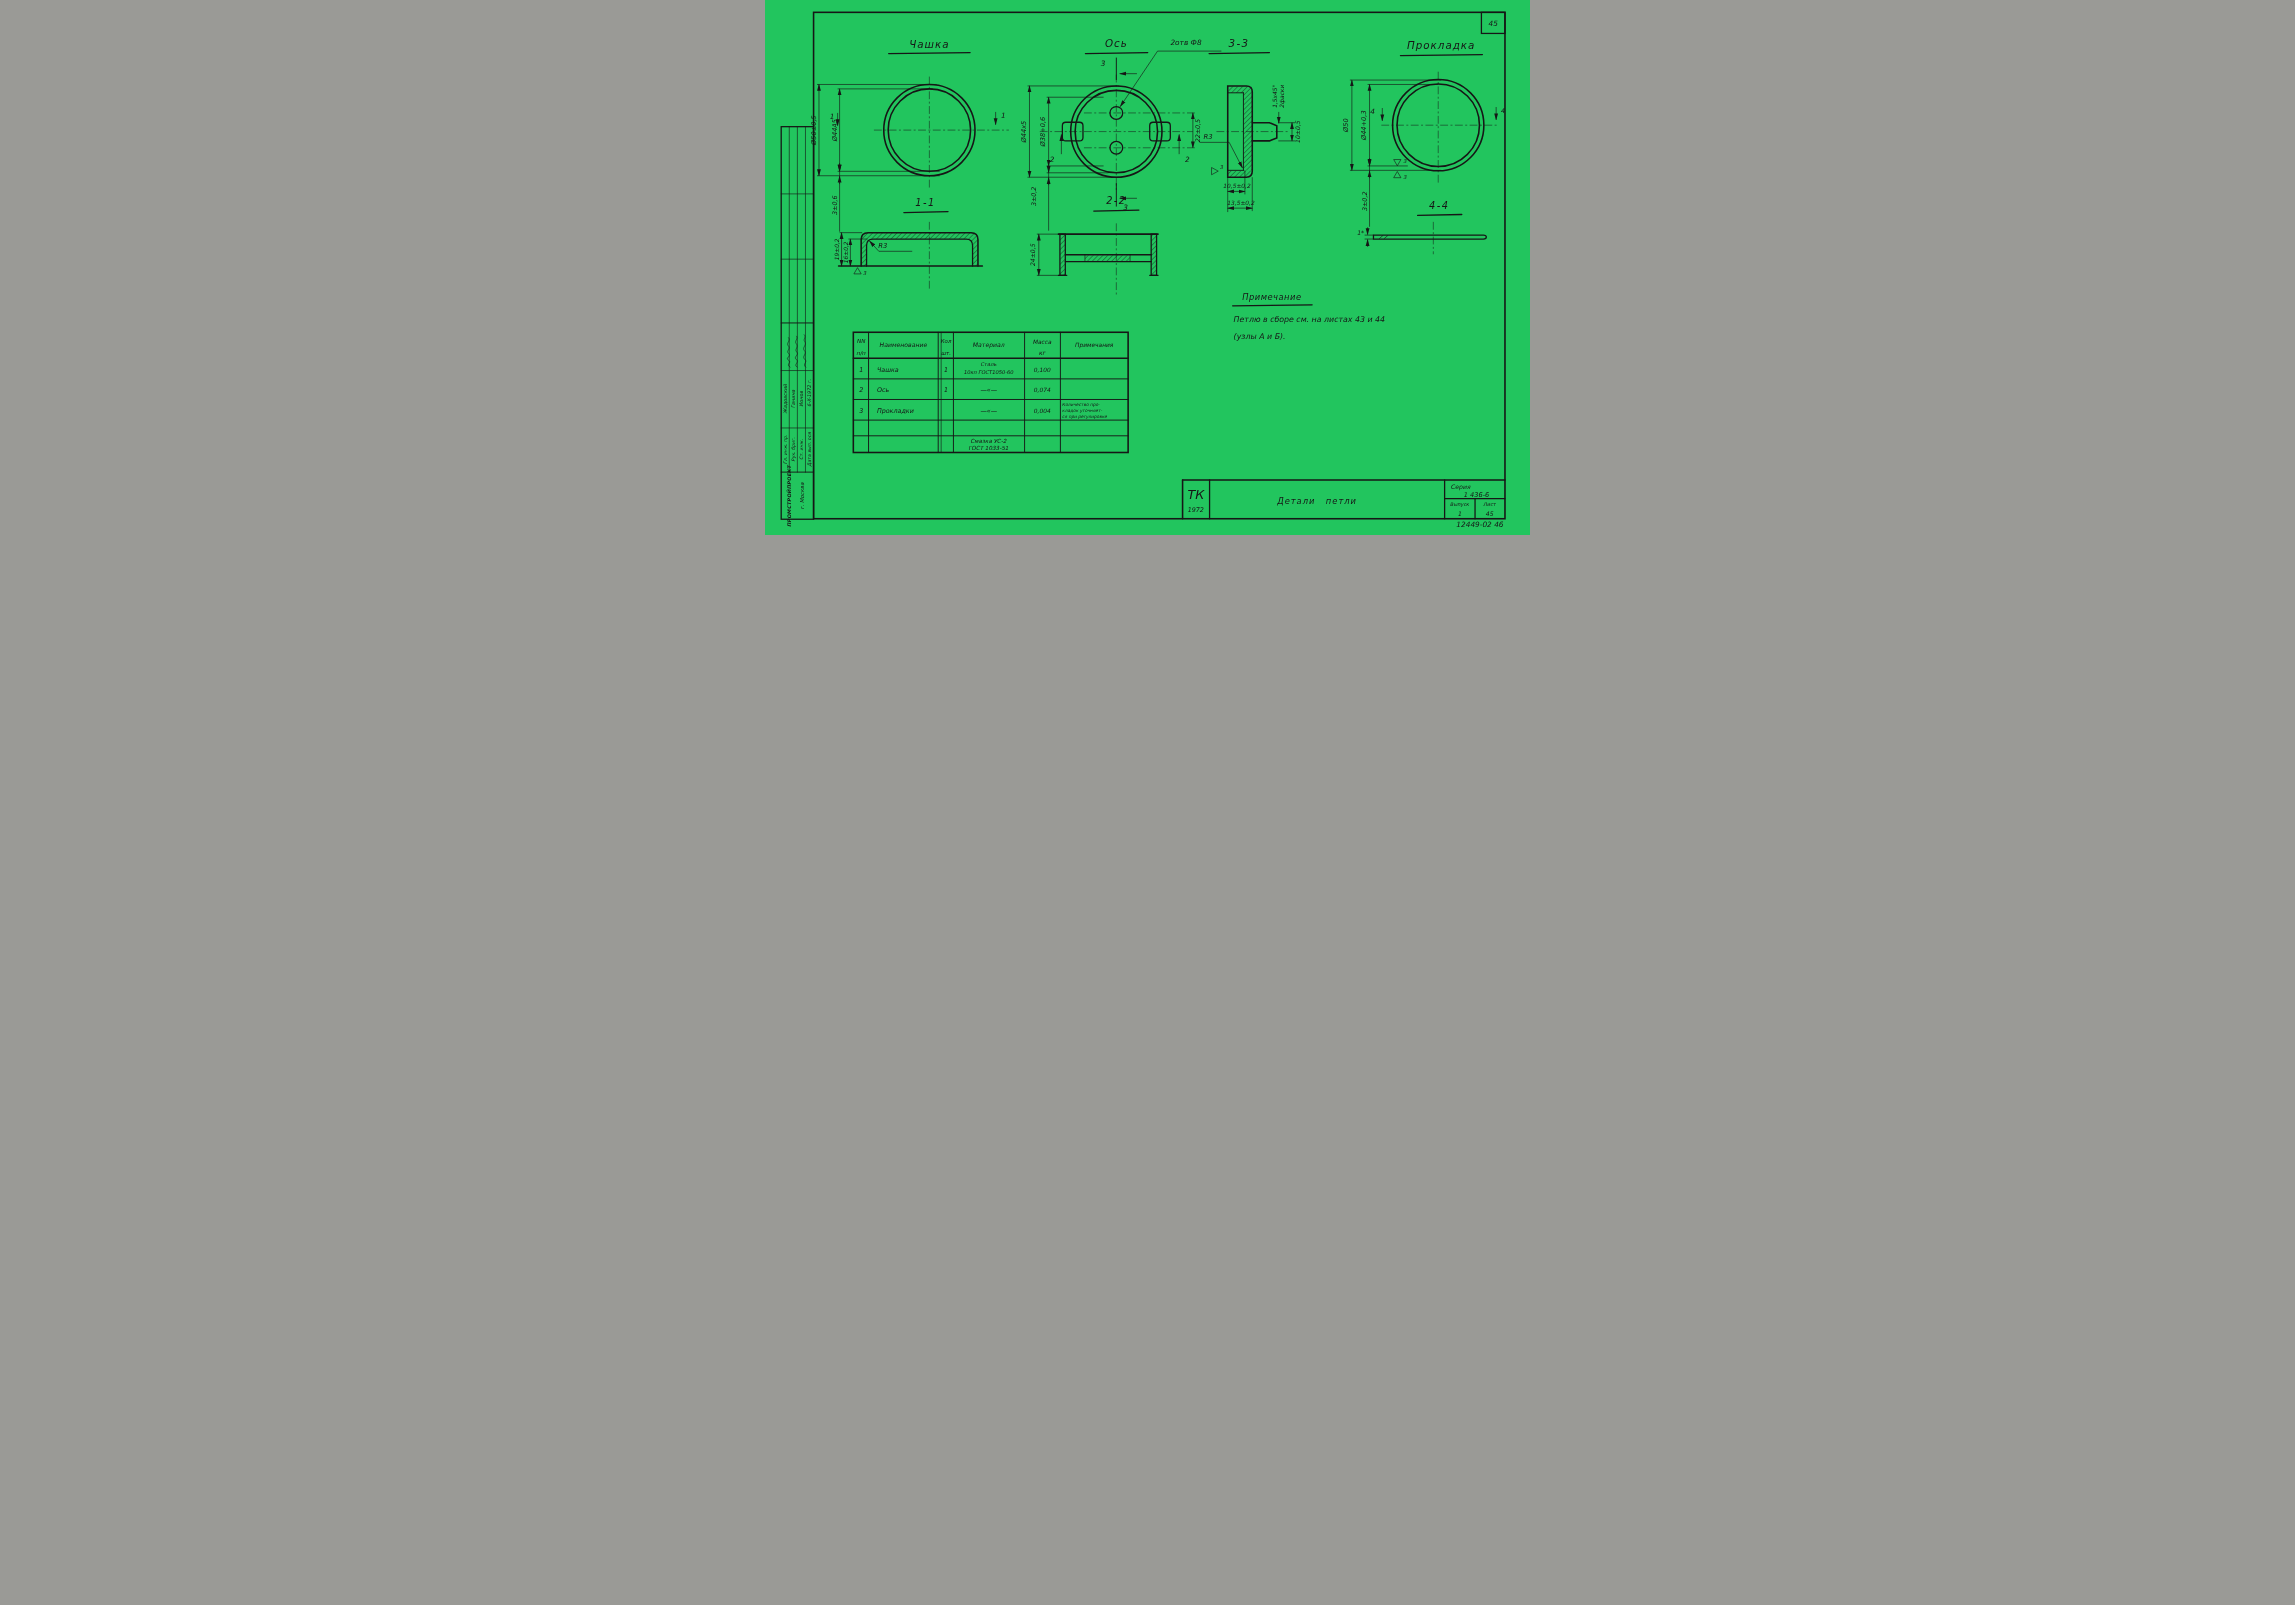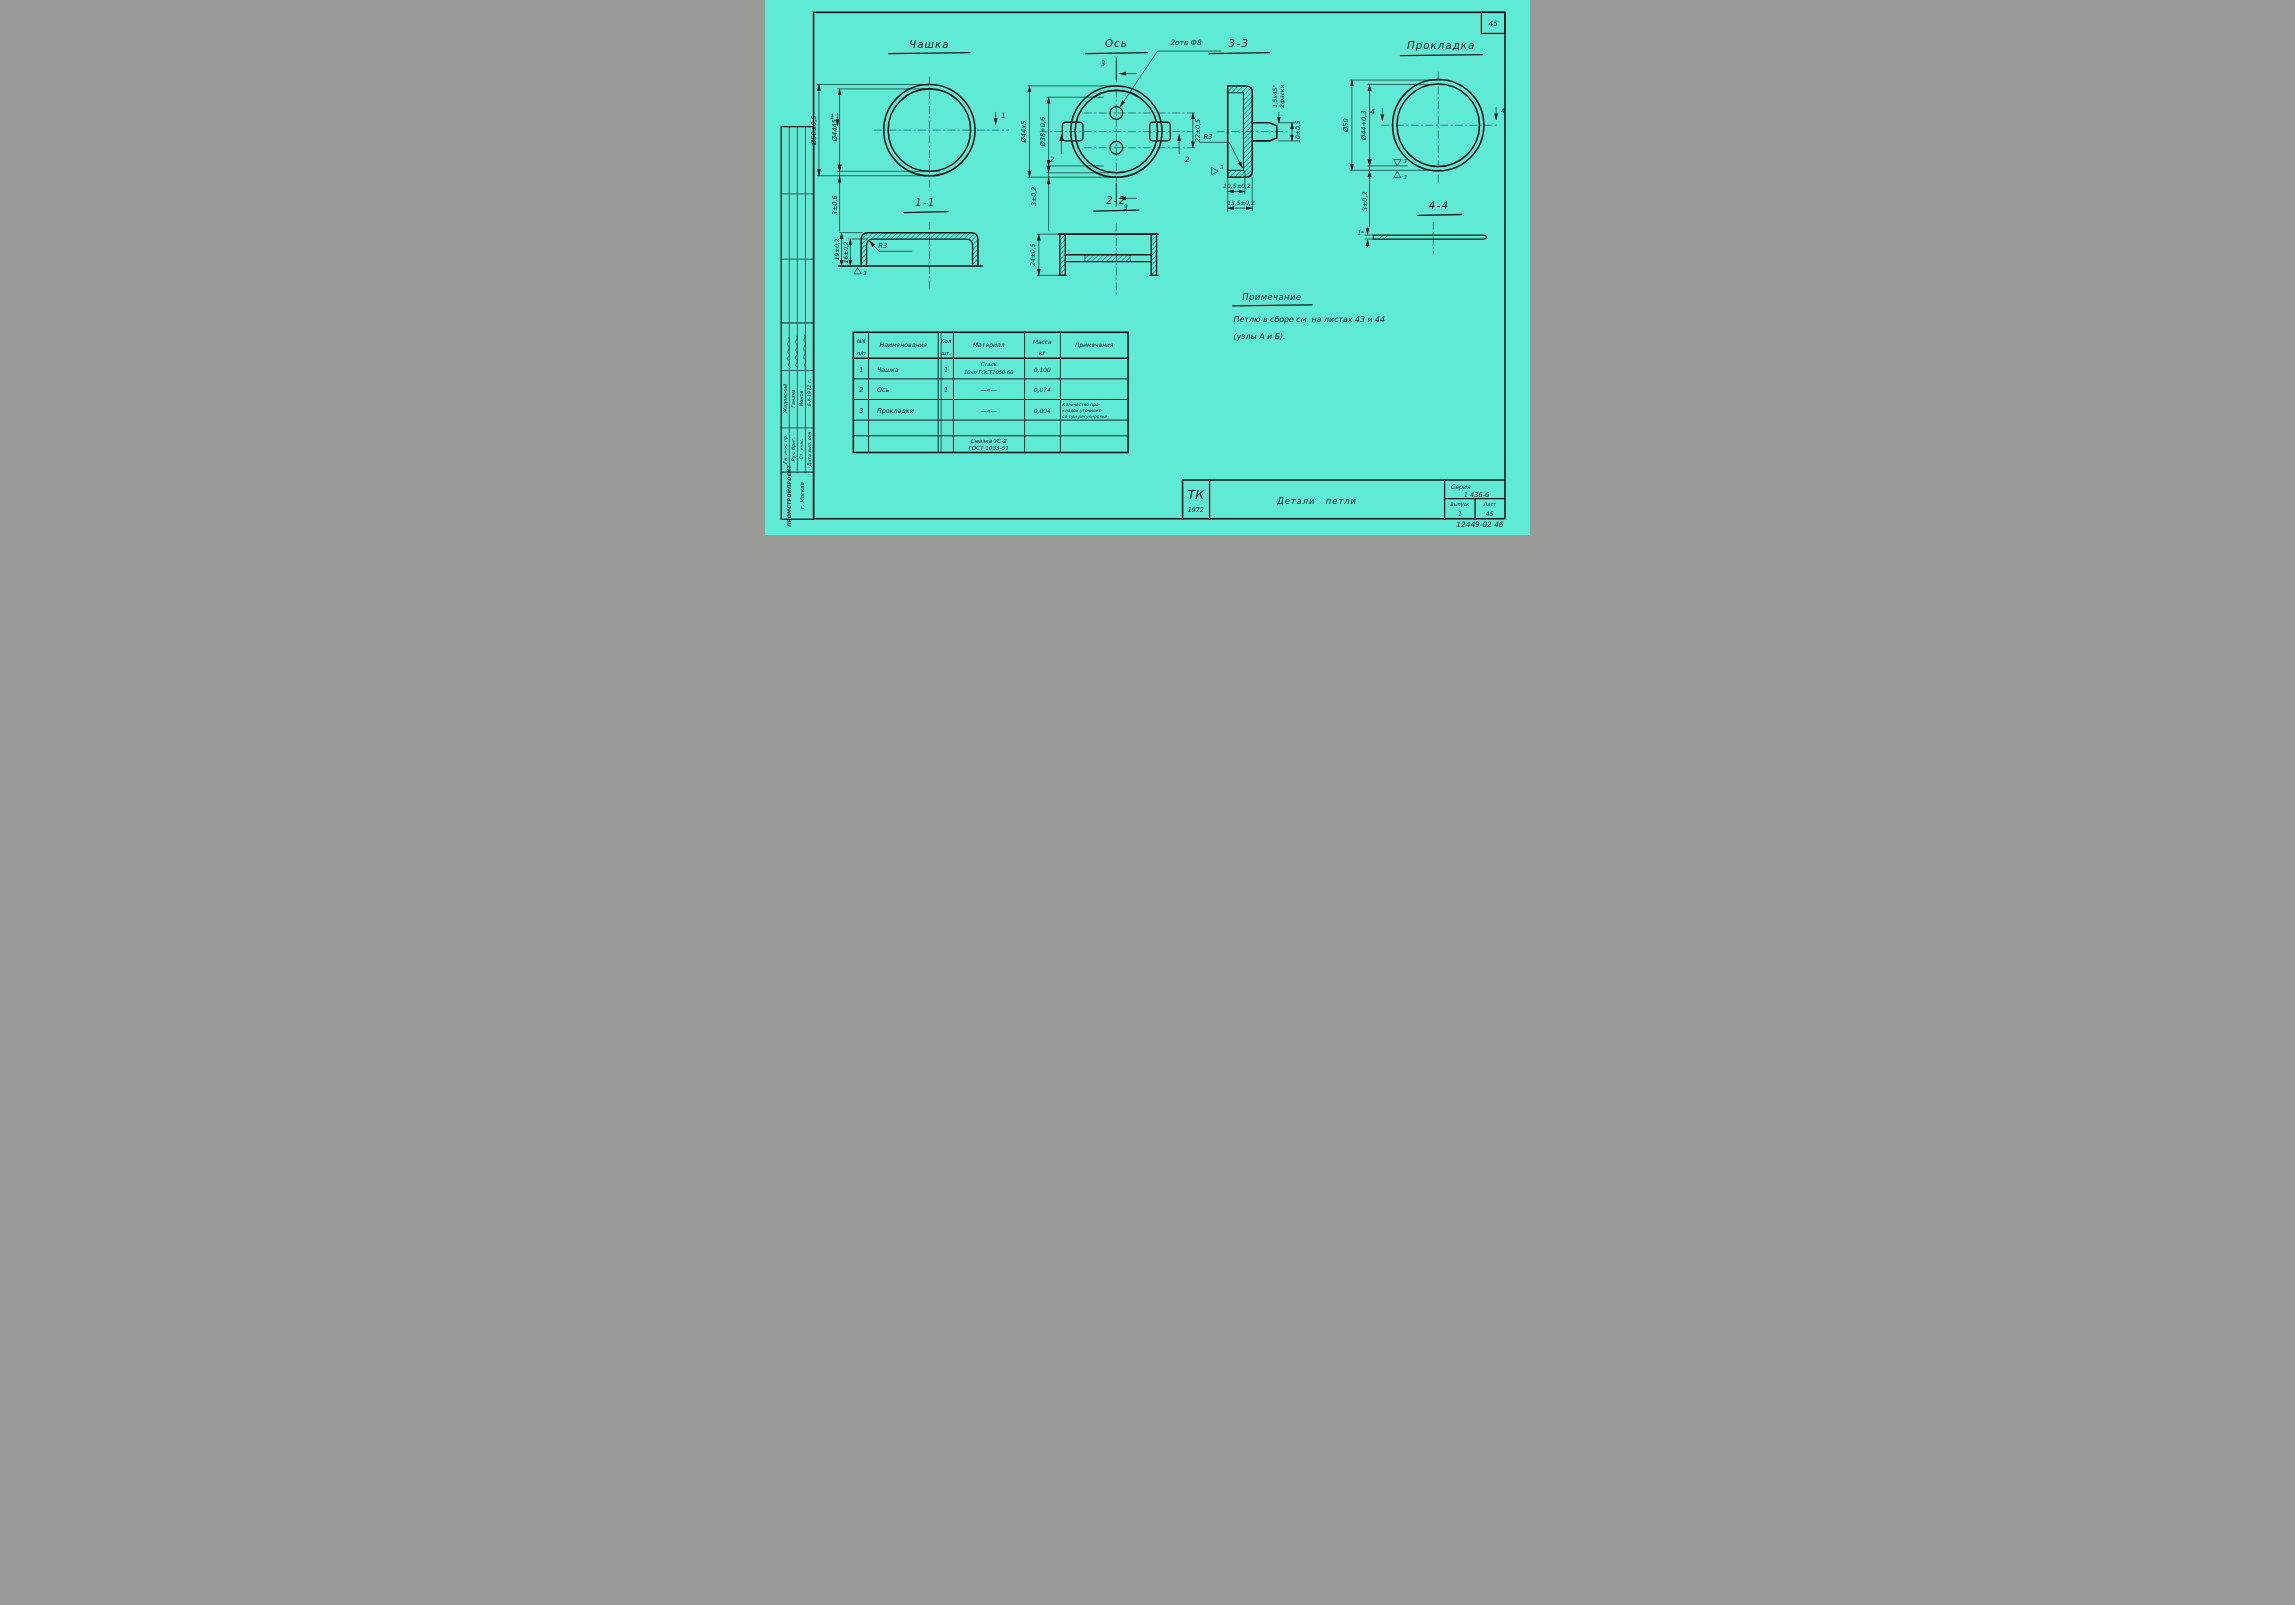--- a/index.html
+++ b/index.html
@@ -1,16 +1,16 @@
 <!DOCTYPE html>
 <html style="font-size:7.9px"><head>
 <meta charset="utf-8">
 <style>
   html,body{margin:0;padding:0;background:#9a9a96;}
-  .sheet{width:765px;height:535px;background:#5eead4;position:relative;margin:0 auto;
+  .sheet{width:765px;height:535px;background:#22c55e;position:relative;margin:0 auto;
          font-family:"DejaVu Sans",sans-serif;}
   svg text{font-family:"DejaVu Sans",sans-serif;font-style:italic;fill:#161616;}
   .ln{stroke:#161616;fill:none;stroke-linecap:round;}
   .w34{stroke-width:3.2}.w28{stroke-width:2.6}.w2{stroke-width:1.9}.w12{stroke-width:1.25}
   .cl{stroke:#161616;stroke-width:1.05;fill:none;stroke-dasharray:16 5 4 5;}
   .dim{stroke:#161616;stroke-width:1.3;fill:none;}
   .hb{fill:url(#h45);stroke:none;}
 </style>
 </head>
 <body>

